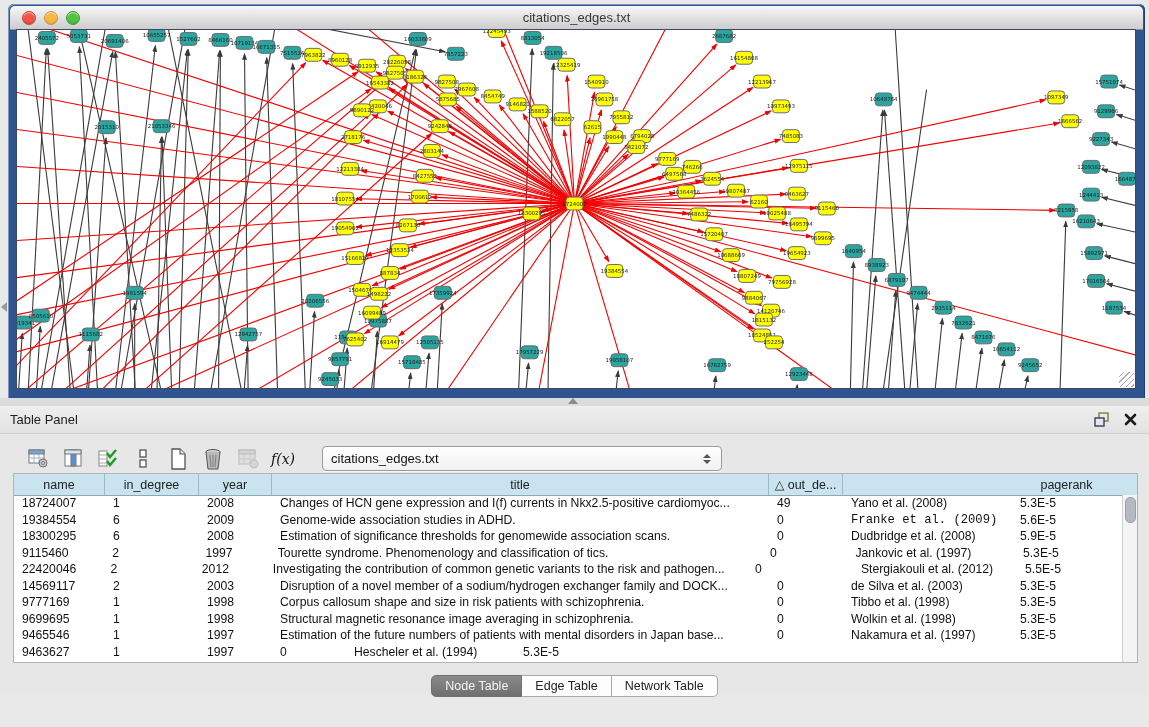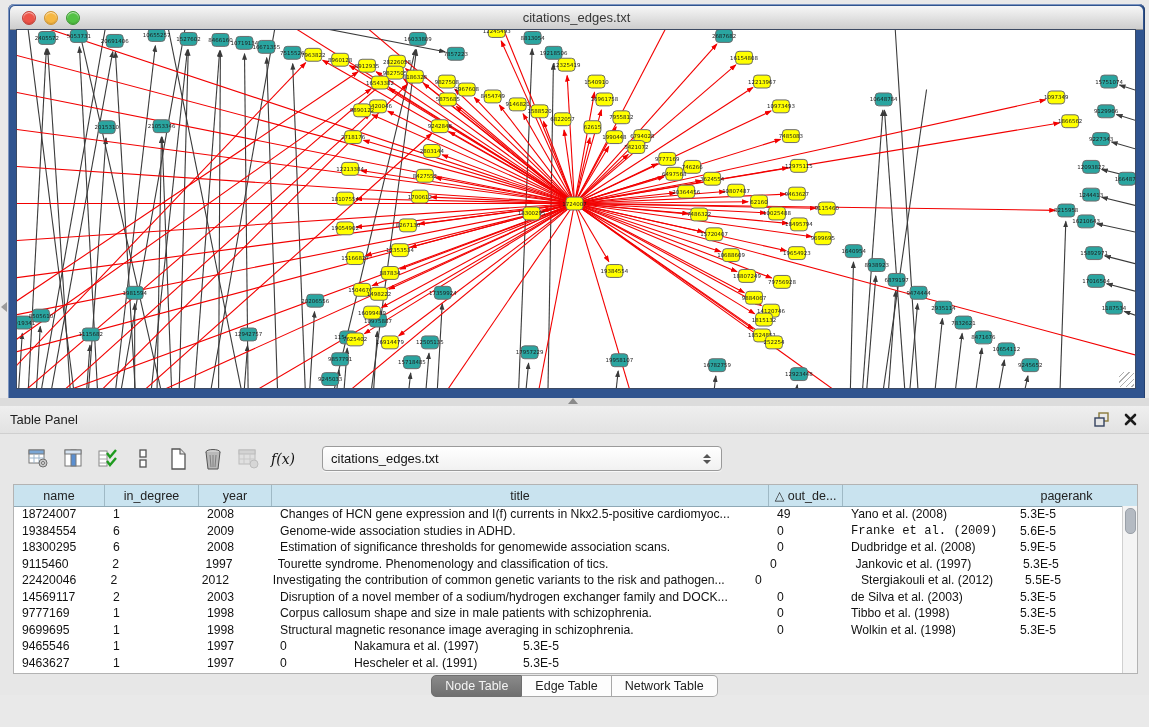--- a/index.html
+++ b/index.html
@@ -39,21 +39,21 @@
   .fx{font-size:14px;color:#111;font-style:italic;font-family:"DejaVu Serif",serif;}
   .combo{margin-left:16px;width:382px;height:23px;border:1px solid #9a9a9a;border-radius:4px;
          background:linear-gradient(#ffffff,#f1f1f1);display:flex;align-items:center;padding:0 8px;font-size:13px;color:#111;
          box-shadow:0 1px 0 rgba(255,255,255,.7);}
   .combo .val{flex:1;overflow:hidden;white-space:nowrap;}
   .stepper{display:flex;flex-direction:column;gap:2px;align-items:center;padding-right:2px;}
   .stepper i{width:0;height:0;border-left:4px solid transparent;border-right:4px solid transparent;}
   .stepper .up{border-bottom:4px solid #555;}
   .stepper .dn{border-top:4px solid #555;}
 
-  .tablewrap{position:absolute;left:13px;top:78px;width:1123px;height:188px;background:#fff;border:1px solid #b3b3b3;}
+  .tablewrap{position:absolute;left:13px;top:67px;width:1123px;height:188px;background:#fff;border:1px solid #b3b3b3;}
   .thead{display:flex;height:21px;background:#c9e3ef;border-bottom:1px solid #8ea8b5;}
   .th{box-sizing:border-box;display:flex;align-items:center;justify-content:center;font-size:12.5px;color:#222;
       border-right:1px solid #9fb9c5;overflow:hidden;white-space:nowrap;}
   .th:last-child{border-right:none;}
   .tbody{position:absolute;left:0;top:21px;right:14px;bottom:0;overflow:hidden;}
   .tr{display:flex;height:16.5px;align-items:center;}
   .td{box-sizing:border-box;font-size:12.2px;color:#111;overflow:hidden;white-space:nowrap;padding-left:8px;}
   .vscroll{position:absolute;right:0;top:21px;width:14px;bottom:0;background:#f4f4f4;border-left:1px solid #d0d0d0;}
   .vthumb{position:absolute;left:2px;top:2px;width:9px;height:24px;background:#b4bac2;border-radius:5px;border:1px solid #9aa0a8;}
 
@@ -932,48 +932,49 @@
             <div class="td" style="width: 73px;">2003</div>
             <div class="td" style="width: 497px;">Disruption of a novel member of a sodium/hydrogen exchanger family and DOCK...</div>
             <div class="td" style="width: 74px;">0</div>
             <div class="td" style="width: 169px;">de Silva et al. (2003)</div>
             <div class="td" style="width: 109px;">5.3E-5</div>
           </div>
           <div class="tr">
             <div class="td" style="width: 91px;">9777169</div>
             <div class="td" style="width: 94px;">1</div>
             <div class="td" style="width: 73px;">1998</div>
-            <div class="td" style="width: 497px;">Corpus callosum shape and size in male patients with schizophrenia.</div>
+            <div class="td" style="width: 497px;">Corpus callosum shape and size in risk patients with schizophrenia.</div>
             <div class="td" style="width: 74px;">0</div>
             <div class="td" style="width: 169px;">Tibbo et al. (1998)</div>
             <div class="td" style="width: 109px;">5.3E-5</div>
           </div>
           <div class="tr">
             <div class="td" style="width: 91px;">9699695</div>
             <div class="td" style="width: 94px;">1</div>
             <div class="td" style="width: 73px;">1998</div>
             <div class="td" style="width: 497px;">Structural magnetic resonance image averaging in schizophrenia.</div>
             <div class="td" style="width: 74px;">0</div>
             <div class="td" style="width: 169px;">Wolkin et al. (1998)</div>
             <div class="td" style="width: 109px;">5.3E-5</div>
           </div>
           <div class="tr">
             <div class="td" style="width: 91px;">9465546</div>
             <div class="td" style="width: 94px;">1</div>
             <div class="td" style="width: 73px;">1997</div>
+            <div class="td" style="width: 497px;">Estimation of the future numbers of patients with mental disorders in Japan base...</div>
             <div class="td" style="width: 74px;">0</div>
             <div class="td" style="width: 169px;">Nakamura et al. (1997)</div>
             <div class="td" style="width: 109px;">5.3E-5</div>
           </div>
           <div class="tr">
             <div class="td" style="width: 91px;">9463627</div>
             <div class="td" style="width: 94px;">1</div>
             <div class="td" style="width: 73px;">1997</div>
             <div class="td" style="width: 74px;">0</div>
-            <div class="td" style="width: 169px;">Hescheler et al. (1991)</div>
+            <div class="td" style="width: 169px;">Hescheler et al. (1994)</div>
             <div class="td" style="width: 109px;">5.3E-5</div>
           </div>
         </div>
       <div class="vscroll">
         <div class="vthumb"></div>
       </div>
     </div>
 
     <div class="tabs" id="tabs">
         <div class="seg sel">Node Table</div>

